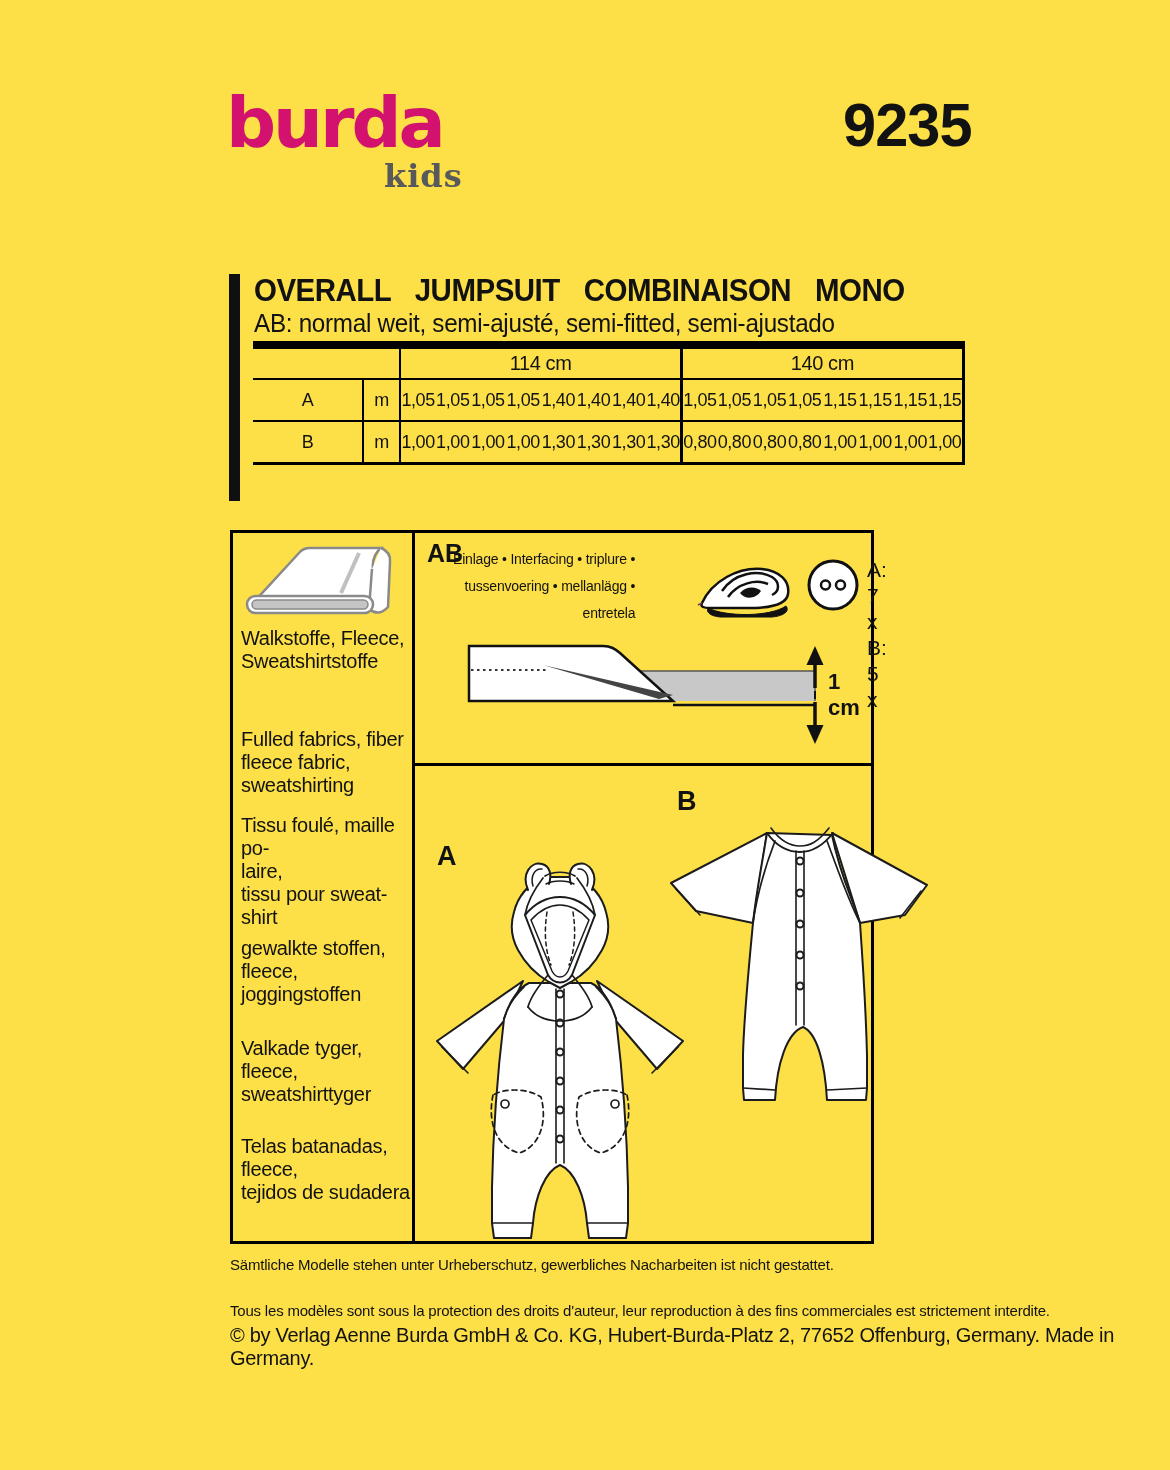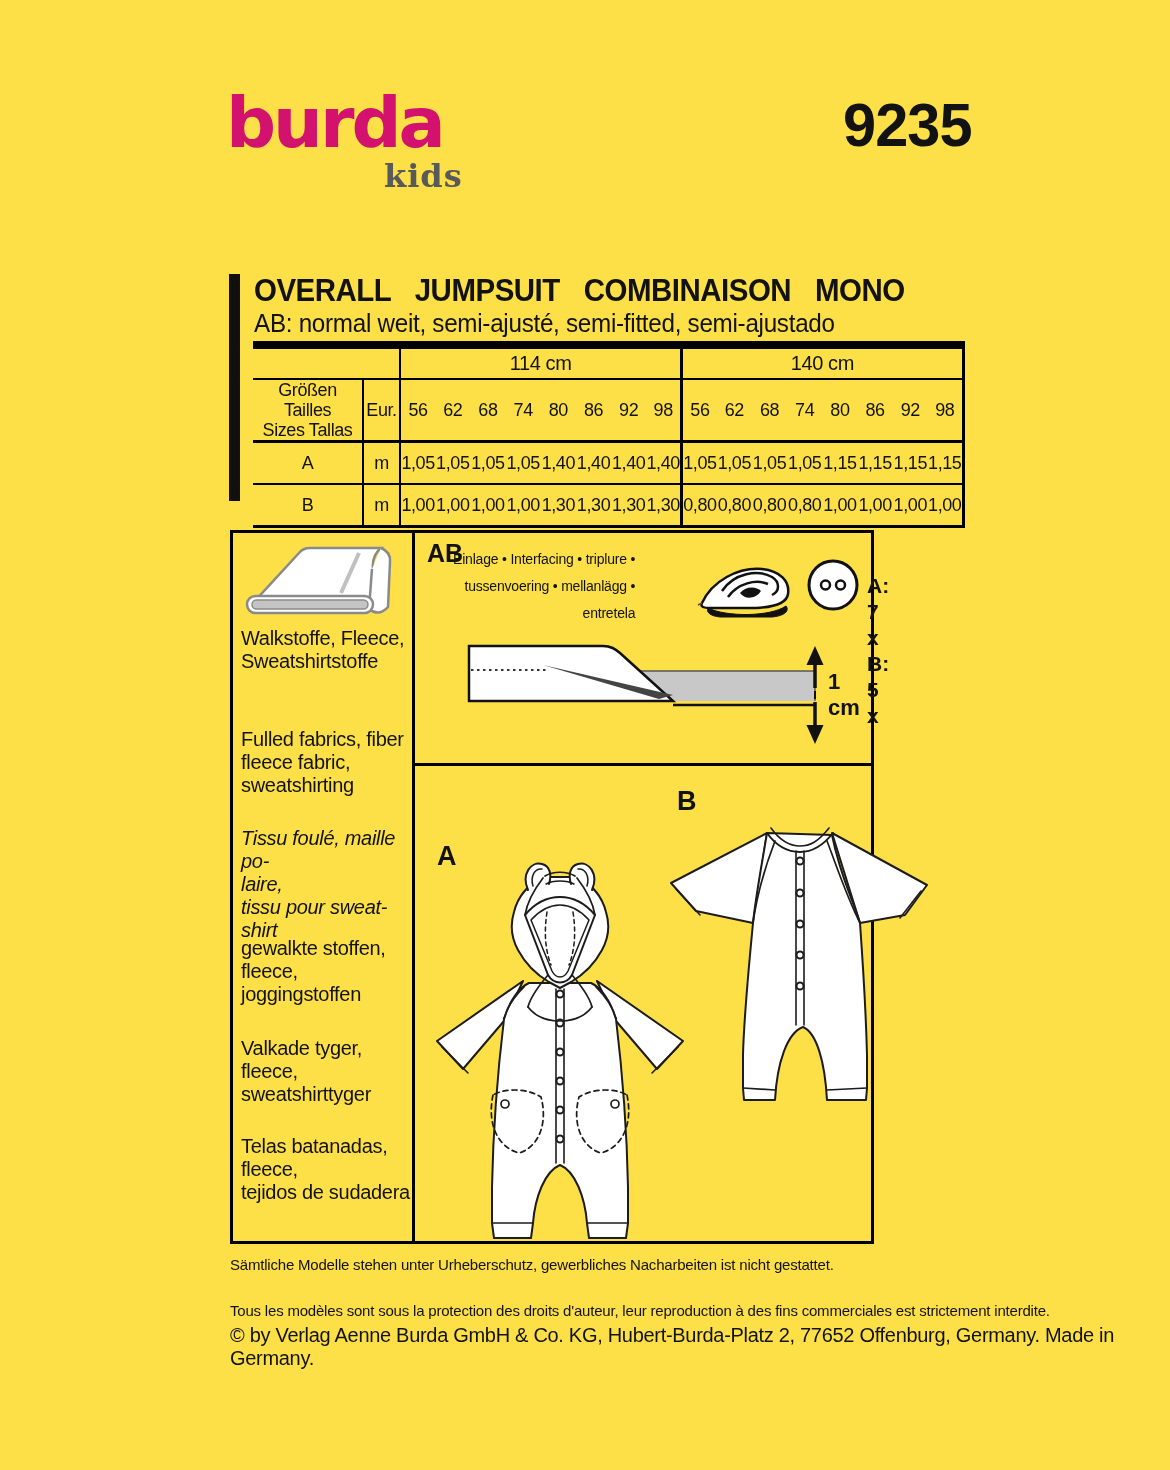--- a/index.html
+++ b/index.html
@@ -40,21 +40,21 @@
   td.rend{border-right:3px solid #000;}
   td.rowlab{font-weight:normal;font-size:22px;}
 
   
   .fabric-box{left:230px;top:530px;width:185px;height:714px;border:3px solid #000;box-sizing:border-box;}
   .notion-box{left:412px;top:530px;width:462px;height:714px;border:3px solid #000;box-sizing:border-box;}
   .hdiv{left:0;top:230px;width:100%;height:3px;background:#000;}
   .fab-text{left:8px;width:170px;font-size:20px;line-height:23px;letter-spacing:-.3px;}
   .ab-label{left:12px;top:6px;font-size:25px;font-weight:bold;}
   .interfacing-text{left:38px;top:13px;font-size:14px;line-height:27px;letter-spacing:-.2px;text-align:right;}
-  .btn-counts{left:452px;top:40px;font-size:21px;font-weight:bold;line-height:26px;}
+  .btn-counts{left:452px;top:24px;font-size:21px;font-weight:normal;line-height:26px;}
   .lengths{left:92px;top:178px;font-size:22px;font-weight:bold;line-height:25px;letter-spacing:-.3px;}
   .onecm{left:413px;top:136px;font-size:22px;font-weight:bold;}
   .view-a-label{left:22px;top:308px;font-size:27px;font-weight:600;}
   .view-b-label{left:262px;top:253px;font-size:27px;font-weight:600;}
 
   
   .foot{left:230px;font-size:15px;letter-spacing:-.2px;}
   .f1{top:1256px;} .f2{top:1279px;} .f3{top:1302px;}
   .f4{top:1324px;font-size:20px;letter-spacing:-.3px;}
 
@@ -78,41 +78,20 @@
       <col style="width:110px">
         <col style="width:37px">
       <col span="16" style="width:35.2px">
     </colgroup>
     <tbody>
         <tr class="gr">
       <td colspan="2"></td>
       <td colspan="8" class="g1">114 cm</td>
       <td colspan="8" class="g2 rend">140 cm</td>
     </tr>
-    <tr class="szs">
-      <td class="lbl head-label preline">Größen  Tailles
-Sizes  Tallas</td>
-      <td class="eurcol">Eur.</td>
-      <td>56</td>
-      <td>62</td>
-      <td>68</td>
-      <td>74</td>
-      <td>80</td>
-      <td>86</td>
-      <td>92</td>
-      <td>98</td>
-      <td class="g2">56</td>
-      <td>62</td>
-      <td>68</td>
-      <td>74</td>
-      <td>80</td>
-      <td>86</td>
-      <td>92</td>
-      <td class="rend">98</td>
-    </tr>
     <tr class="va">
       <td class="lbl rowlab">A</td>
       <td class="eurcol">m</td>
       <td>1,05</td>
       <td>1,05</td>
       <td>1,05</td>
       <td>1,05</td>
       <td>1,40</td>
       <td>1,40</td>
       <td>1,40</td>
@@ -155,21 +134,21 @@
       <path d="M138,7 Q148,11 147,21 L145,66 Q136,76 126,68 L129,28" fill="#ffffff" stroke="#8a8a8a" stroke-width="2.5"></path>
       <path d="M116,12 L98,52" stroke="#c0c0c0" stroke-width="4" fill="none"></path>
       <rect x="4" y="55" width="126" height="17" rx="8.5" fill="#ffffff" stroke="#8a8a8a" stroke-width="2.5"></rect>
       <rect x="9" y="59" width="116" height="9" rx="4.5" fill="#c4c4c4" stroke="#8a8a8a" stroke-width="1.5"></rect>
     </svg>
     <div class="abs fab-text preline" style="top:195px;">Fulled fabrics, fiber
 fleece fabric,
 sweatshirting</div>
     <div class="abs fab-text preline" style="top:94px;">Walkstoffe, Fleece,
 Sweatshirtstoffe</div>
-    <div class="abs fab-text preline" style="top:294px;font-style:italic;">Tissu foulé, maille po-
+    <div class="abs fab-text preline" style="top:281px;">Tissu foulé, maille po-
 laire,
 tissu pour sweat-shirt</div>
     <div class="abs fab-text preline" style="top:404px;">gewalkte stoffen, fleece,
 joggingstoffen</div>
     <div class="abs fab-text preline" style="top:504px;">Valkade tyger, fleece,
 sweatshirttyger</div>
     <div class="abs fab-text preline" style="top:602px;">Telas batanadas, fleece,
 tejidos de sudadera</div>
   </div>
 

